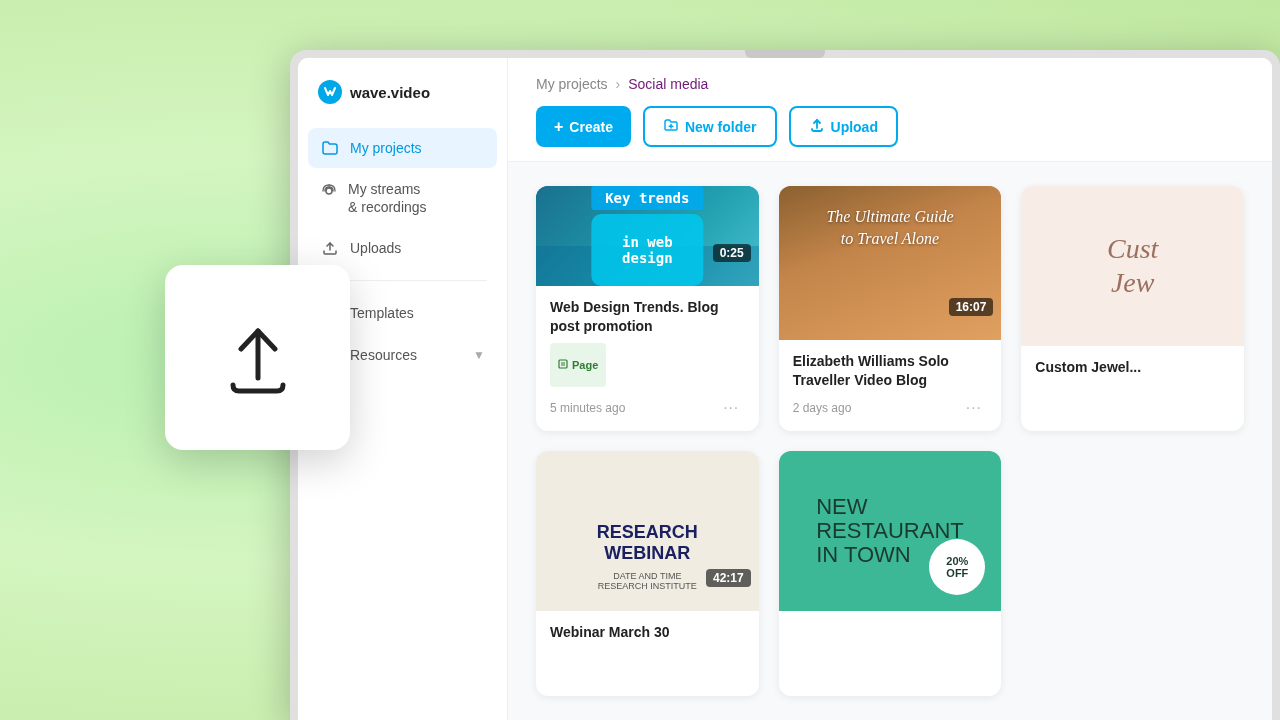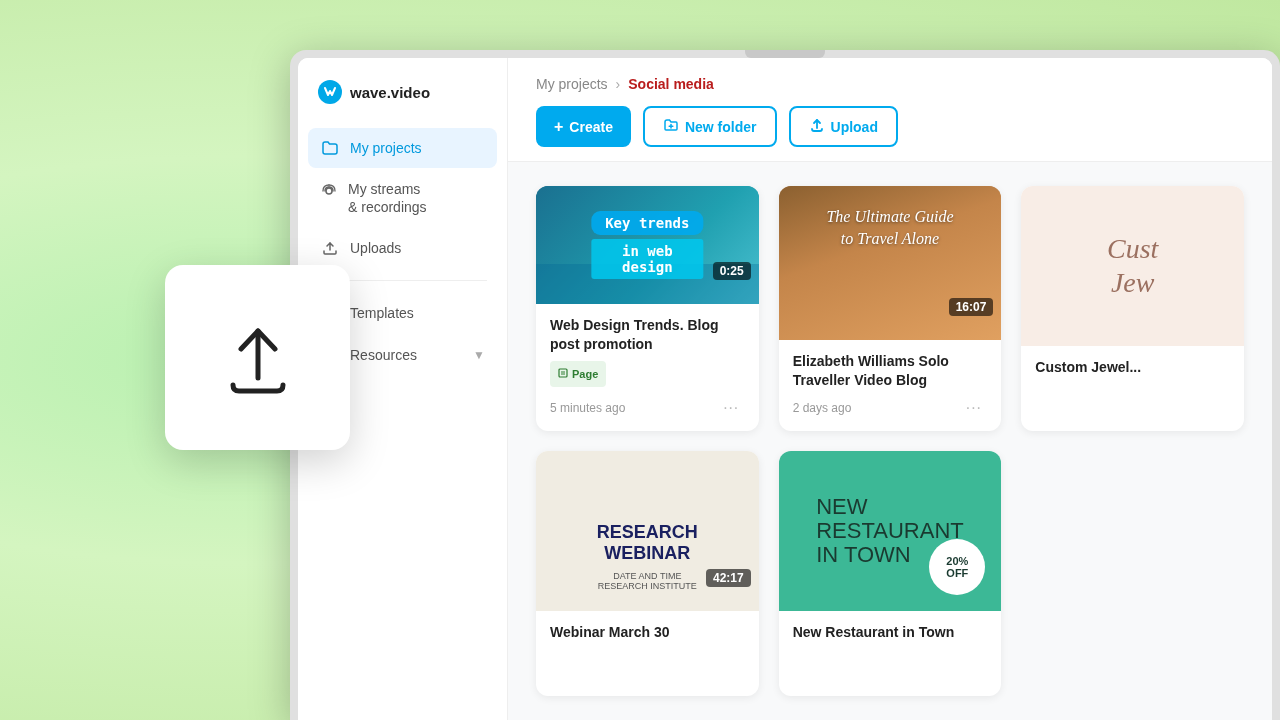--- a/index.html
+++ b/index.html
@@ -161,22 +161,22 @@
     .breadcrumb-link {
       color: #888;
       cursor: pointer;
     }
 
     .breadcrumb-sep {
       color: #aaa;
     }
 
     .breadcrumb-current {
-      color: #b91c1c;
-      font-weight: 700;
+      color: #701a75;
+      font-weight: 400;
     }
 
     .toolbar {
       display: flex;
       gap: 12px;
     }
 
     .btn {
       display: flex;
       align-items: center;
@@ -257,33 +257,33 @@
       text-align: center;
     }
 
     .thumb-badge {
       background: rgba(0, 170, 238, 0.9);
       color: white;
       font-family: monospace;
       font-size: 14px;
       font-weight: bold;
       padding: 4px 6px;
-      border-radius: 9px;
+      border-radius: 3px;
       margin-bottom: 4px;
       display: block;
     }
 
     .thumb-badge2 {
       background: rgba(0, 200, 238, 0.85);
       color: white;
       font-family: monospace;
       font-size: 14px;
       font-weight: bold;
-      padding: 4px 10px;
-      border-radius: 3px;
+      padding: 20px 10px;
+      border-radius: 10px;
       display: block;
     }
 
     
     .thumb-travel {
       background: linear-gradient(180deg, #8B7355 0%, #d4a574 100%);
       display: flex;
       align-items: flex-end;
       justify-content: center;
       position: relative;
@@ -408,21 +408,21 @@
       margin-bottom: 6px;
     }
 
     .card-tag {
       display: inline-flex;
       gap: 4px;
       background: #e8f5e9;
       color: #2e7d32;
       font-size: 11px;
       font-weight: 600;
-      padding: 7px 8px;
+      padding: 16px 8px;
       border-radius: 4px;
       margin-bottom: 6px;
     }
 
     .card-meta {
       display: flex;
       align-items: center;
       justify-content: space-between;
       font-size: 12px;
       color: #999;
@@ -686,22 +686,19 @@
         <div class="project-card">
           <div class="card-thumbnail thumb-restaurant" style="background:#3cb896;">
             <div class="restaurant-content">
               <div class="restaurant-title">NEW<br>RESTAURANT<br>IN TOWN</div>
             </div>
             <div class="restaurant-badge">
               <span>20%</span>
               <span>OFF</span>
             </div>
           </div>
-          <div class="card-info">
-            <div class="card-title">New Restaurant in Town</div>
-          </div>
         </div>
 
       </div>
     </div>
 
   </div>
 </div>
 
 </body></html>

